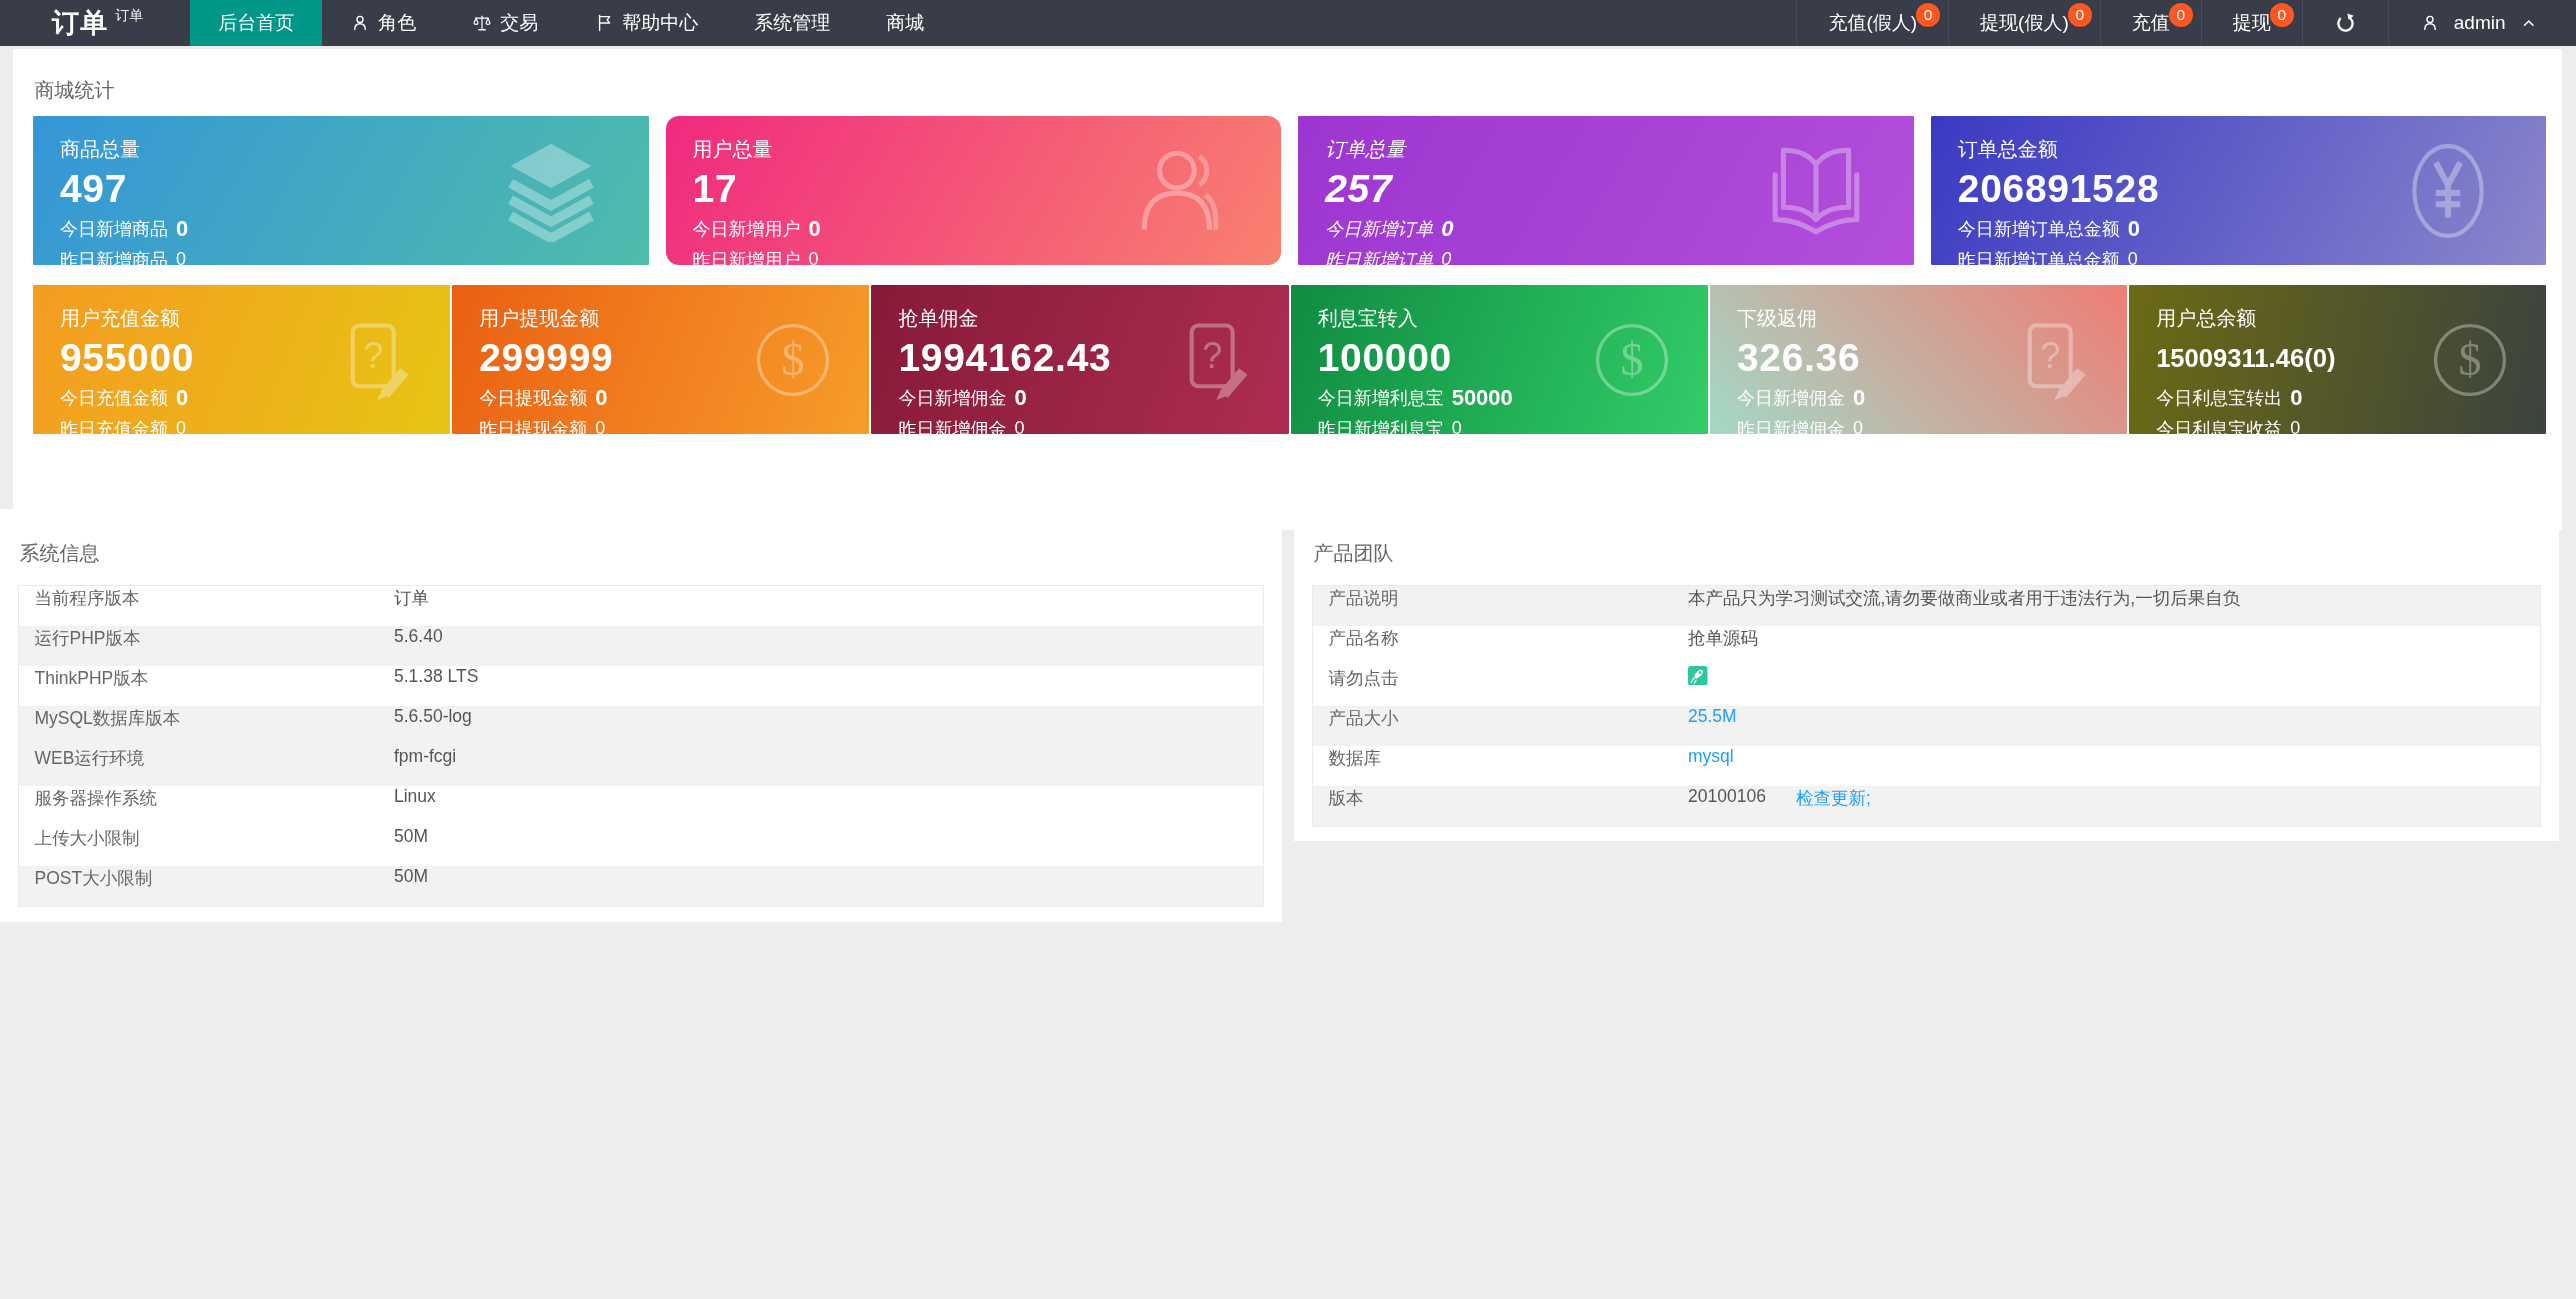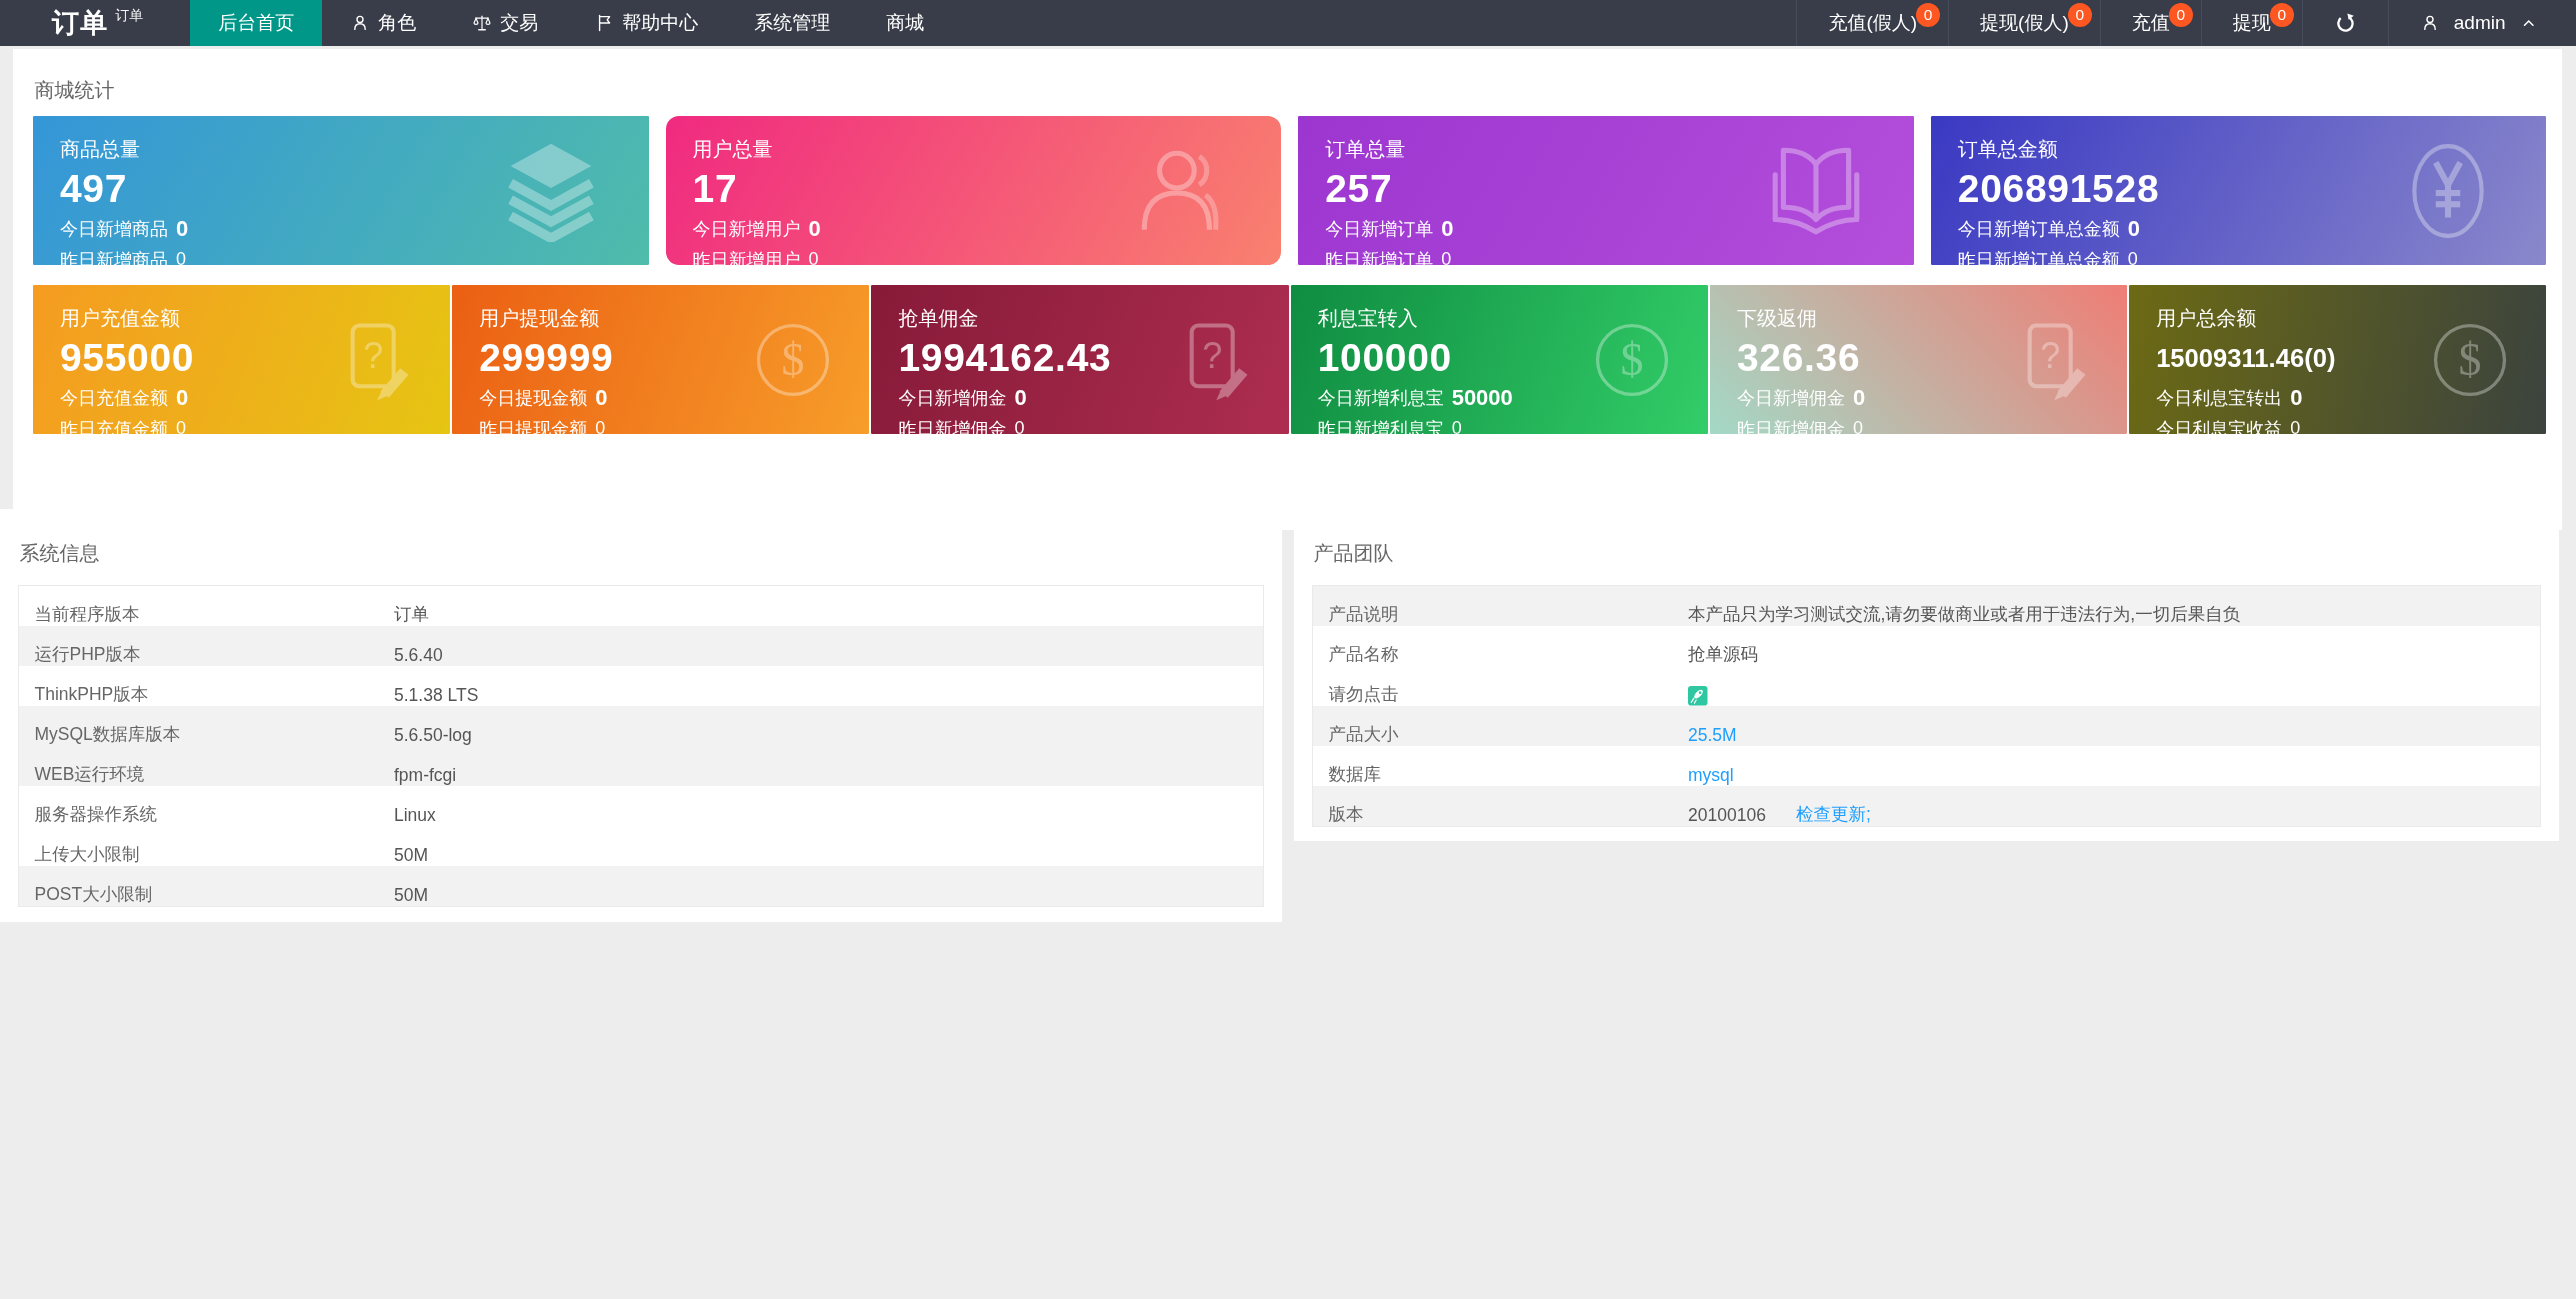--- a/index.html
+++ b/index.html
@@ -43,21 +43,21 @@
 .stat-card.small-value .card-value{font-size:25.6px;line-height:42px;letter-spacing:0}
 .card-line{font-size:18px;margin-top:6.7px;height:24px;display:flex;align-items:center}
 .card-line .lv{font-size:22px;font-weight:bold;margin-left:8px}
 .card-line.muted .lv{font-size:18px;font-weight:normal}
 .card-icon{position:absolute;right:47px;top:50%;transform:translateY(-50%);width:102px;height:102px;opacity:.33}
 .row2 .card-icon{right:35px;width:82px;height:82px}
 .card-icon svg{width:100%;height:100%}
 
 
 .info-table{margin:0 18px;border:0.7px solid #eaeaea}
-.info-row{display:flex;align-items:flex-end;height:40px;font-size:17.5px;color:#666}
+.info-row{display:flex;align-items:flex-start;height:40px;font-size:17.5px;color:#666}
 .info-row.alt{background:#f2f2f2}
 .info-label{width:375px;padding-left:15.5px;flex-shrink:0}
 .info-value{color:#555}
 .link{color:#1E9FFF;cursor:pointer}
 .gap40{margin-left:30px}
 .rocket-box{width:19.5px;height:19.5px;display:inline-flex}
 .rocket-box svg{width:100%;height:100%}
 </style>
 </head>
 <body>
@@ -193,21 +193,21 @@
       <span class="card-icon">
         <svg viewBox="0 0 100 100" fill="none" stroke="#fff" stroke-width="5">
             <circle cx="44" cy="30" r="17"></circle>
             <path d="M12 88 q0 -36 32 -36 q32 0 32 36"></path>
             <path d="M66 16 a17 17 0 0 1 0 28" opacity=".8"></path>
             <path d="M82 88 q2 -26 -10 -34" opacity=".8"></path>
           </svg>
       </span>
     </div>
 
-    <div class="stat-card" style="background: linear-gradient(120deg, rgb(156, 54, 208), rgb(180, 78, 219));">
+    <div class="stat-card" style="background: linear-gradient(120deg, rgb(156, 54, 208), rgb(180, 78, 219)); font-style: italic;">
       <div class="card-pad">
         <div class="card-title">订单总量</div>
         <div class="card-value">257</div>
         <div class="card-line">
             <span>今日新增订单</span>
             <span class="lv">0</span>
           </div>
         <div class="card-line muted">
             <span>昨日新增订单</span>
             <span class="lv">0</span>

